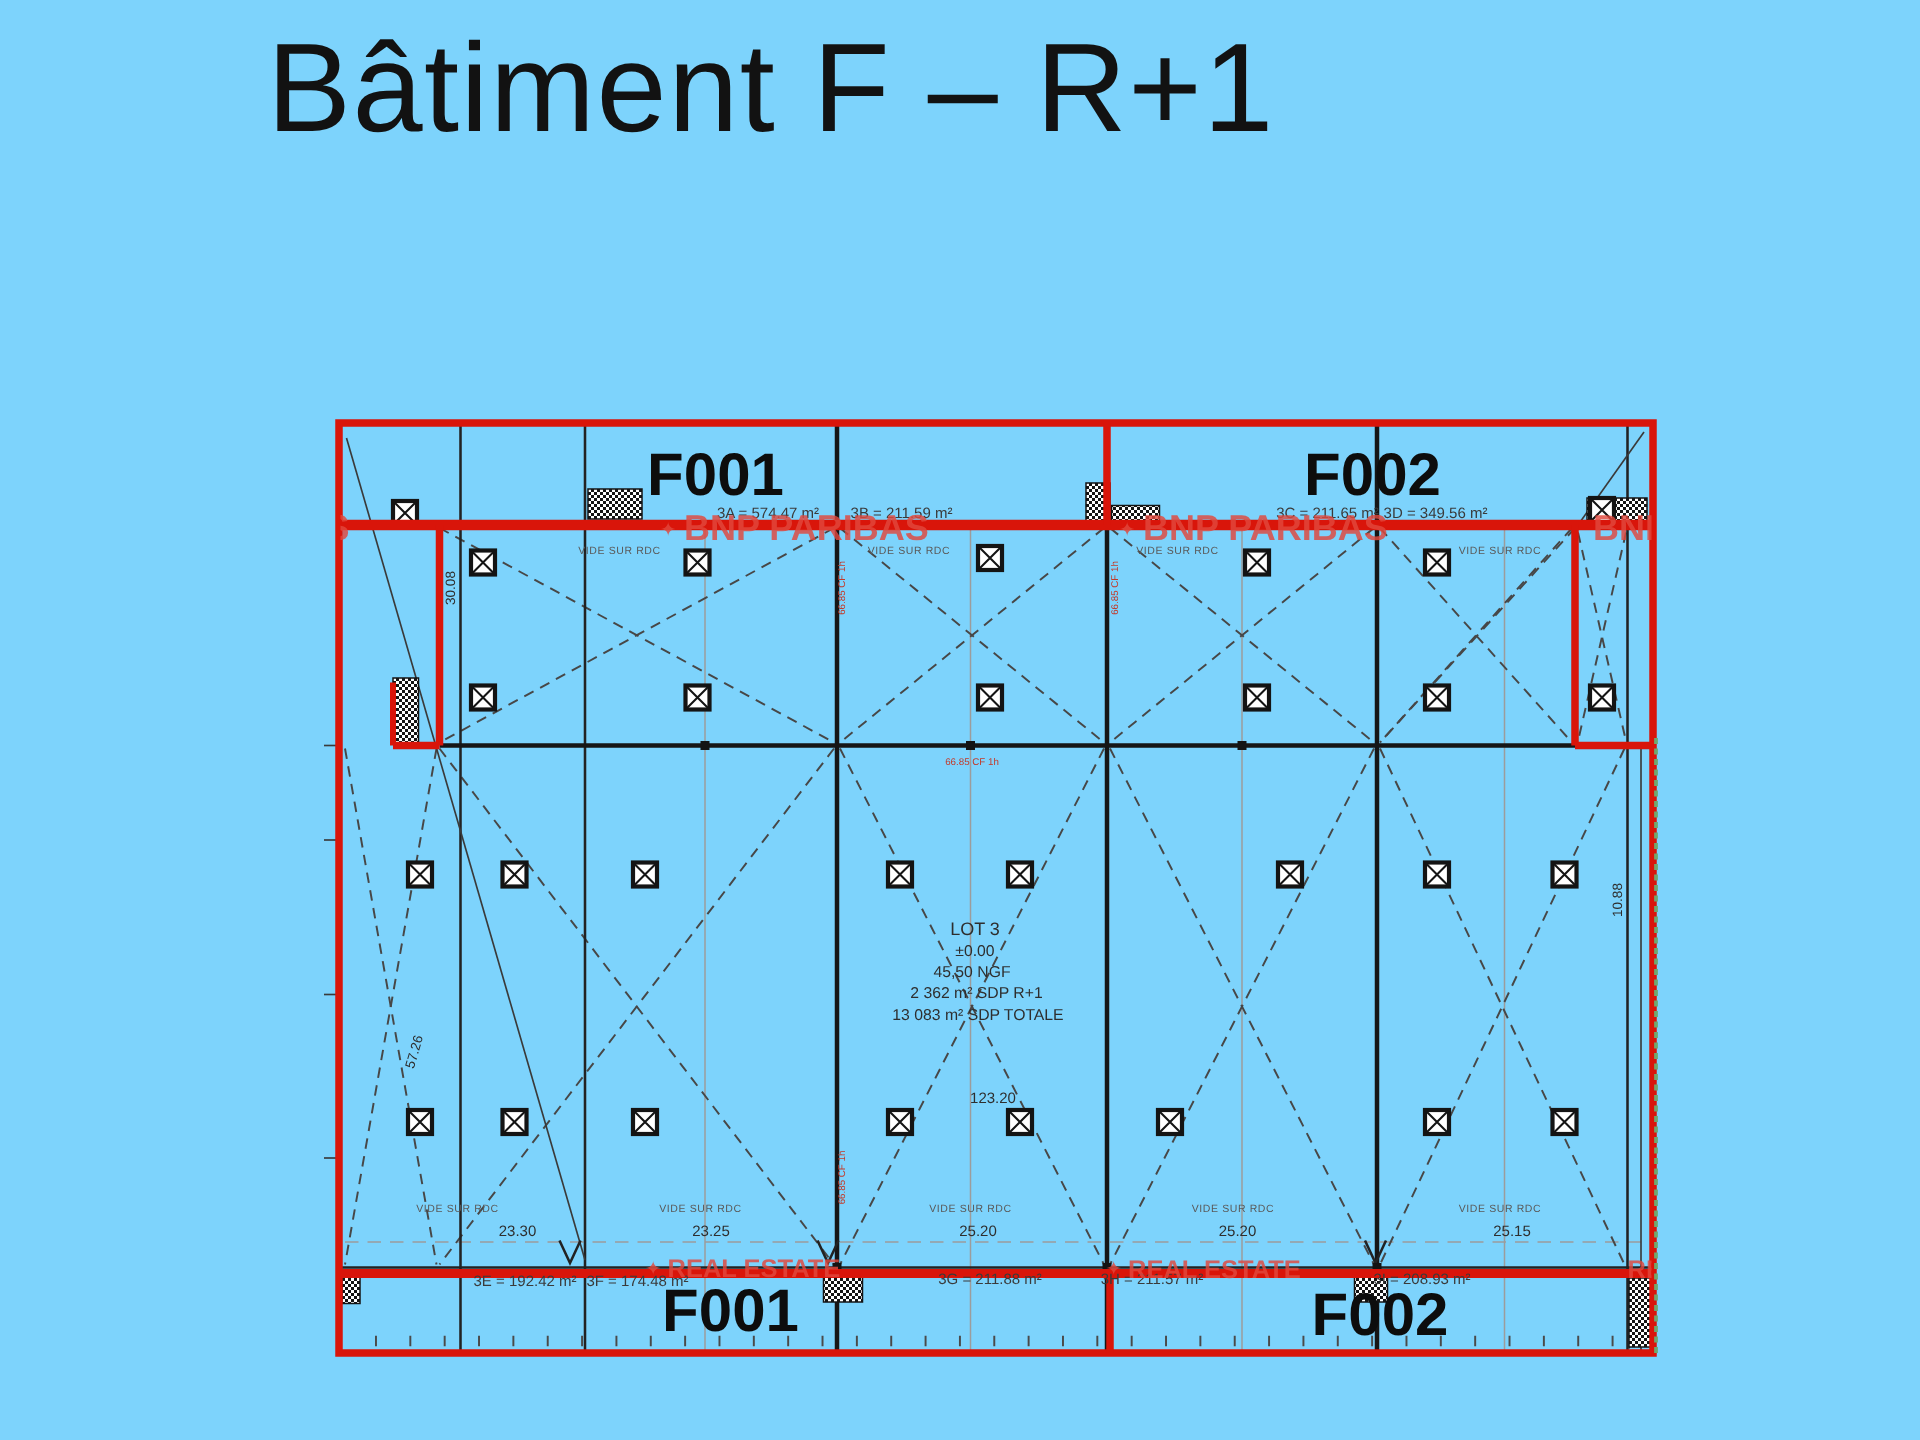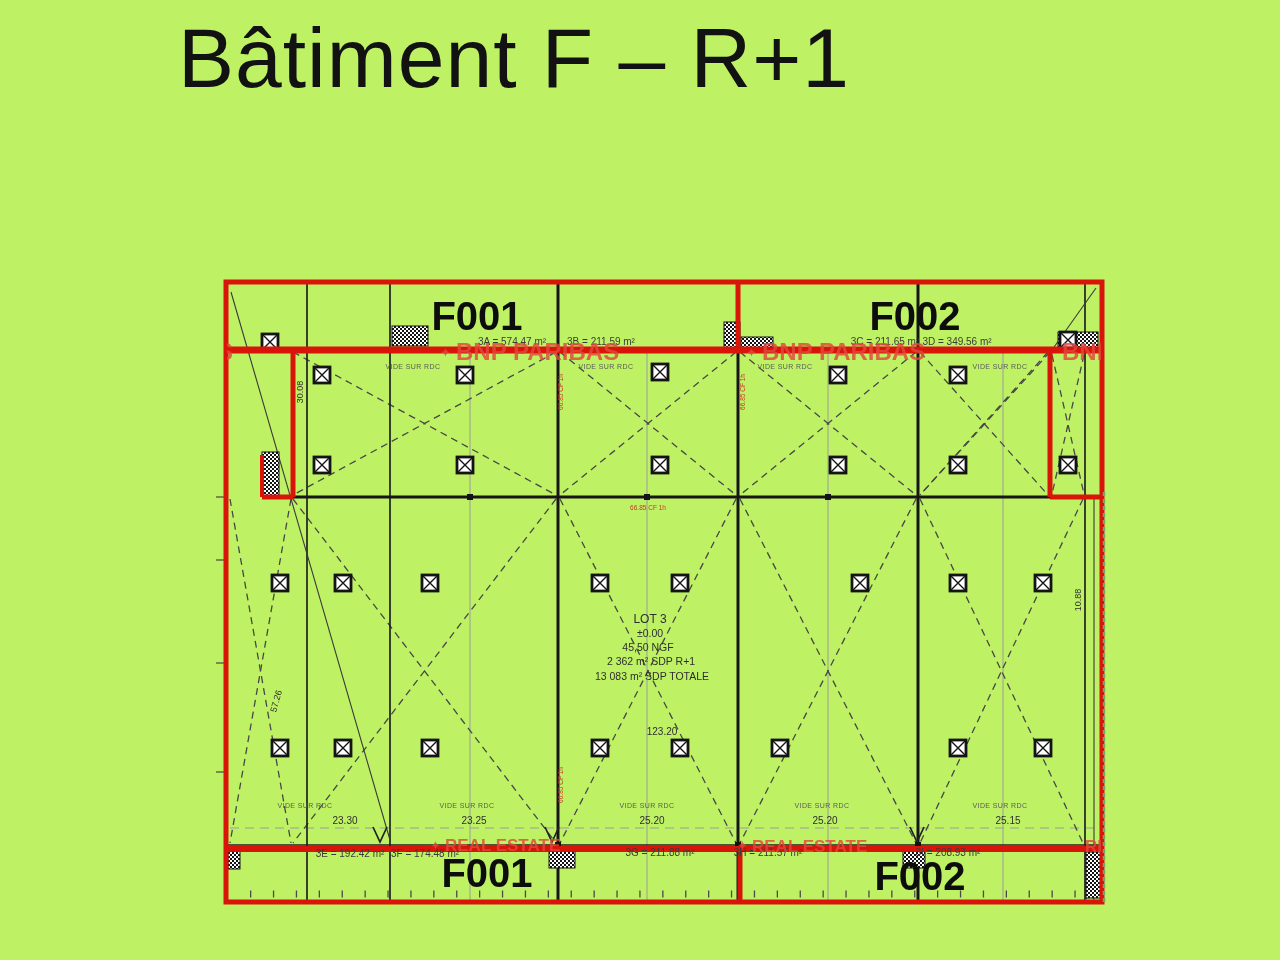--- a/index.html
+++ b/index.html
@@ -1,17 +1,17 @@
 <!DOCTYPE html>
 <html><head>
 <meta charset="utf-8">
 <style>
   html,body{margin:0;padding:0;background:#ffffff;width:1280px;height:960px;overflow:hidden;
     font-family:"Liberation Sans",sans-serif;}
-  .page{position:relative;width:1280px;height:960px;background:#bef264;}
+  .page{position:relative;width:1280px;height:960px;background:#7dd3fc;}
   .title{position:absolute;left:178px;top:14px;margin:0;font-size:84px;font-weight:400;
     color:#121212;letter-spacing:1px;line-height:1.05;font-family:"Liberation Sans",sans-serif;}
   svg{position:absolute;left:0;top:0;}
   svg text{font-family:"Liberation Sans",sans-serif;}
   .red{stroke:#d9150a;fill:none;}
   .k3{stroke:#161616;stroke-width:3;fill:none;}
   .k2{stroke:#222222;stroke-width:1.7;fill:none;}
   .k1{stroke:#3a3a3a;stroke-width:1.1;fill:none;}
   .g1{stroke:#9c9c9c;stroke-width:1;fill:none;}
   .dash{stroke:#474747;stroke-width:1.3;fill:none;stroke-dasharray:7 5;}

